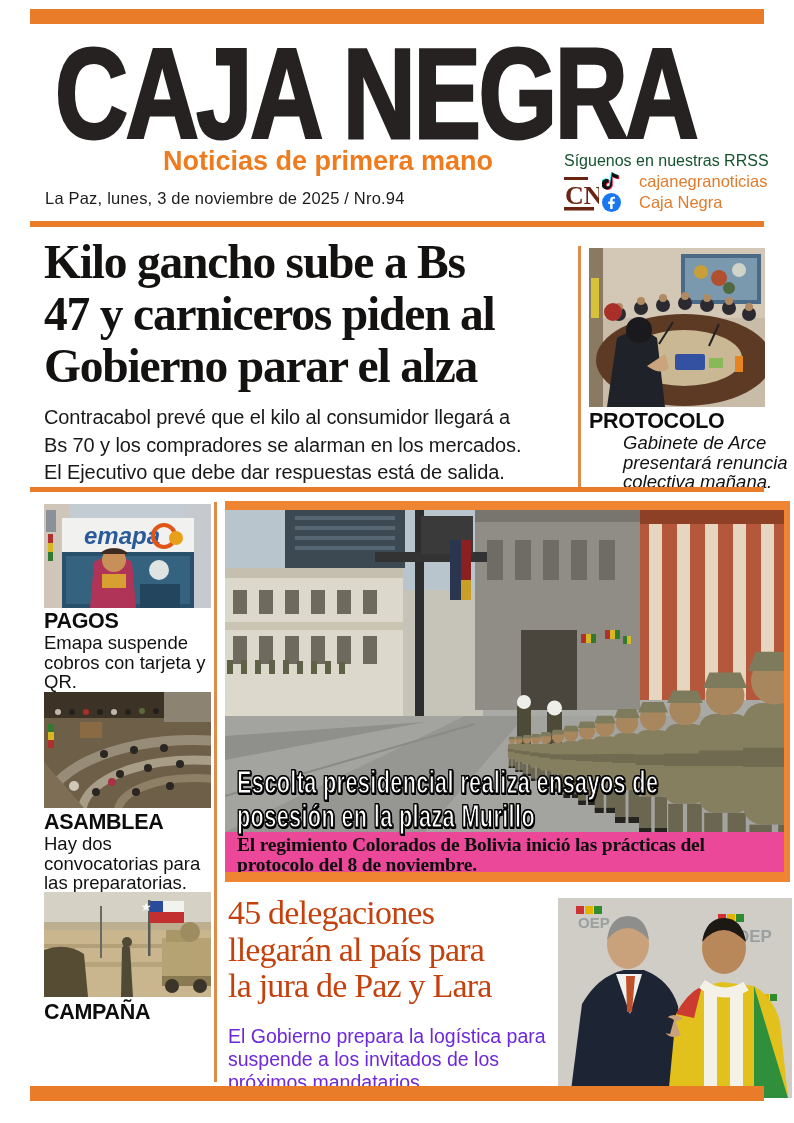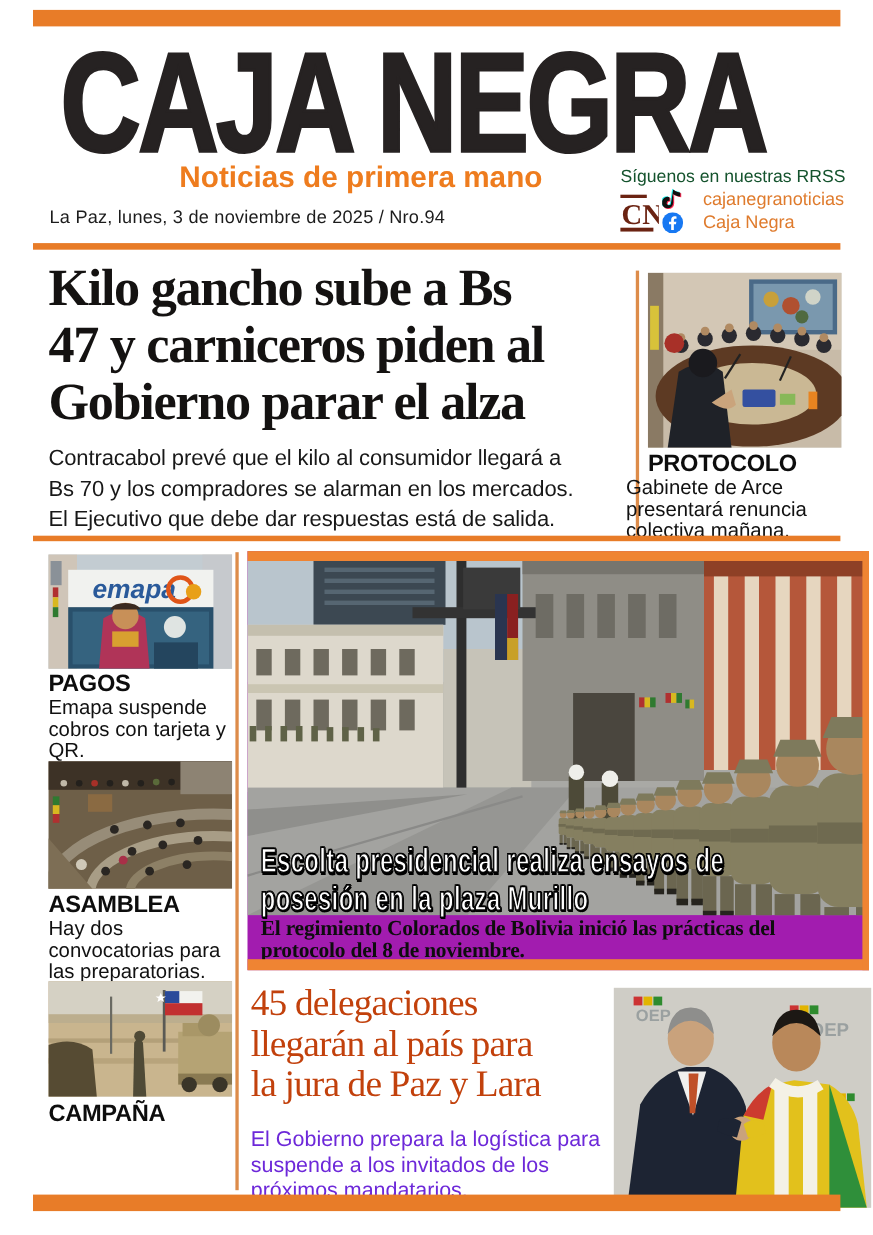--- a/index.html
+++ b/index.html
@@ -43,34 +43,34 @@
   .lead-headline span{display:block;white-space:nowrap;}
   .lead-deck{left:44px;top:404px;width:545px;font-size:20px;line-height:27.5px;color:#181818;letter-spacing:-.1px;}
   .lead-deck span{display:block;white-space:nowrap;}
 
   .photo-frame{display:block;background:#dcd8d0;}
   .protocolo-photo{left:589px;top:248px;width:176px;height:159px;}
   .kicker{font-weight:bold;font-size:21.5px;color:#0d0d0d;letter-spacing:-.3px;line-height:1;}
   .protocolo-kicker{left:589px;top:411px;}
   .brief-text{font-size:18.5px;line-height:19.5px;color:#111;}
   .brief-text span{display:block;white-space:nowrap;}
-  .protocolo-text{left:569px;top:433px;}
+  .protocolo-text{left:623px;top:433px;font-style:italic;}
 
   .brief-photo{left:44px;width:167px;}
   .b1p{top:504px;height:104px;}
   .b2p{top:692px;height:116px;}
   .b3p{top:892px;height:105px;}
   .b1k{left:44px;top:611px;}
   .b1t{left:44px;top:633px;}
   .b2k{left:44px;top:812px;}
   .b2t{left:44px;top:834px;}
   .b3k{left:44px;top:1002px;}
   .b3t{left:44px;top:1024px;}
 
-  .center-photo-block{left:225px;top:501px;width:565px;height:381px;background:#a21caf;}
+  .center-photo-block{left:225px;top:501px;width:565px;height:381px;background:#ec4899;}
   .cpb-bar-top{position:absolute;left:0;top:0;width:100%;height:9px;background:var(--accent-orange-bright);}
   .cpb-bar-bottom{position:absolute;left:0;top:371px;width:100%;height:10px;background:var(--accent-orange-bright);}
   .cpb-bar-right{position:absolute;right:0;top:0;width:6px;height:100%;background:var(--accent-orange-bright);}
   .cpb-photo{position:absolute;left:0;top:9px;width:565px;height:322px;}
   .photo-title{position:absolute;left:12px;width:760px;font-size:31px;font-weight:bold;color:#fff;
     letter-spacing:.5px;line-height:1;white-space:nowrap;transform:scaleX(.7);transform-origin:0 0;
     -webkit-text-stroke:1.2px #000;
     text-shadow:2px 2px 0 #000,-1px -1px 0 #000,1px -1px 0 #000,-1px 1px 0 #000,2px 0 0 #000,0 2px 0 #000;}
   .pt1{top:266px;}
   .pt2{top:300px;}

